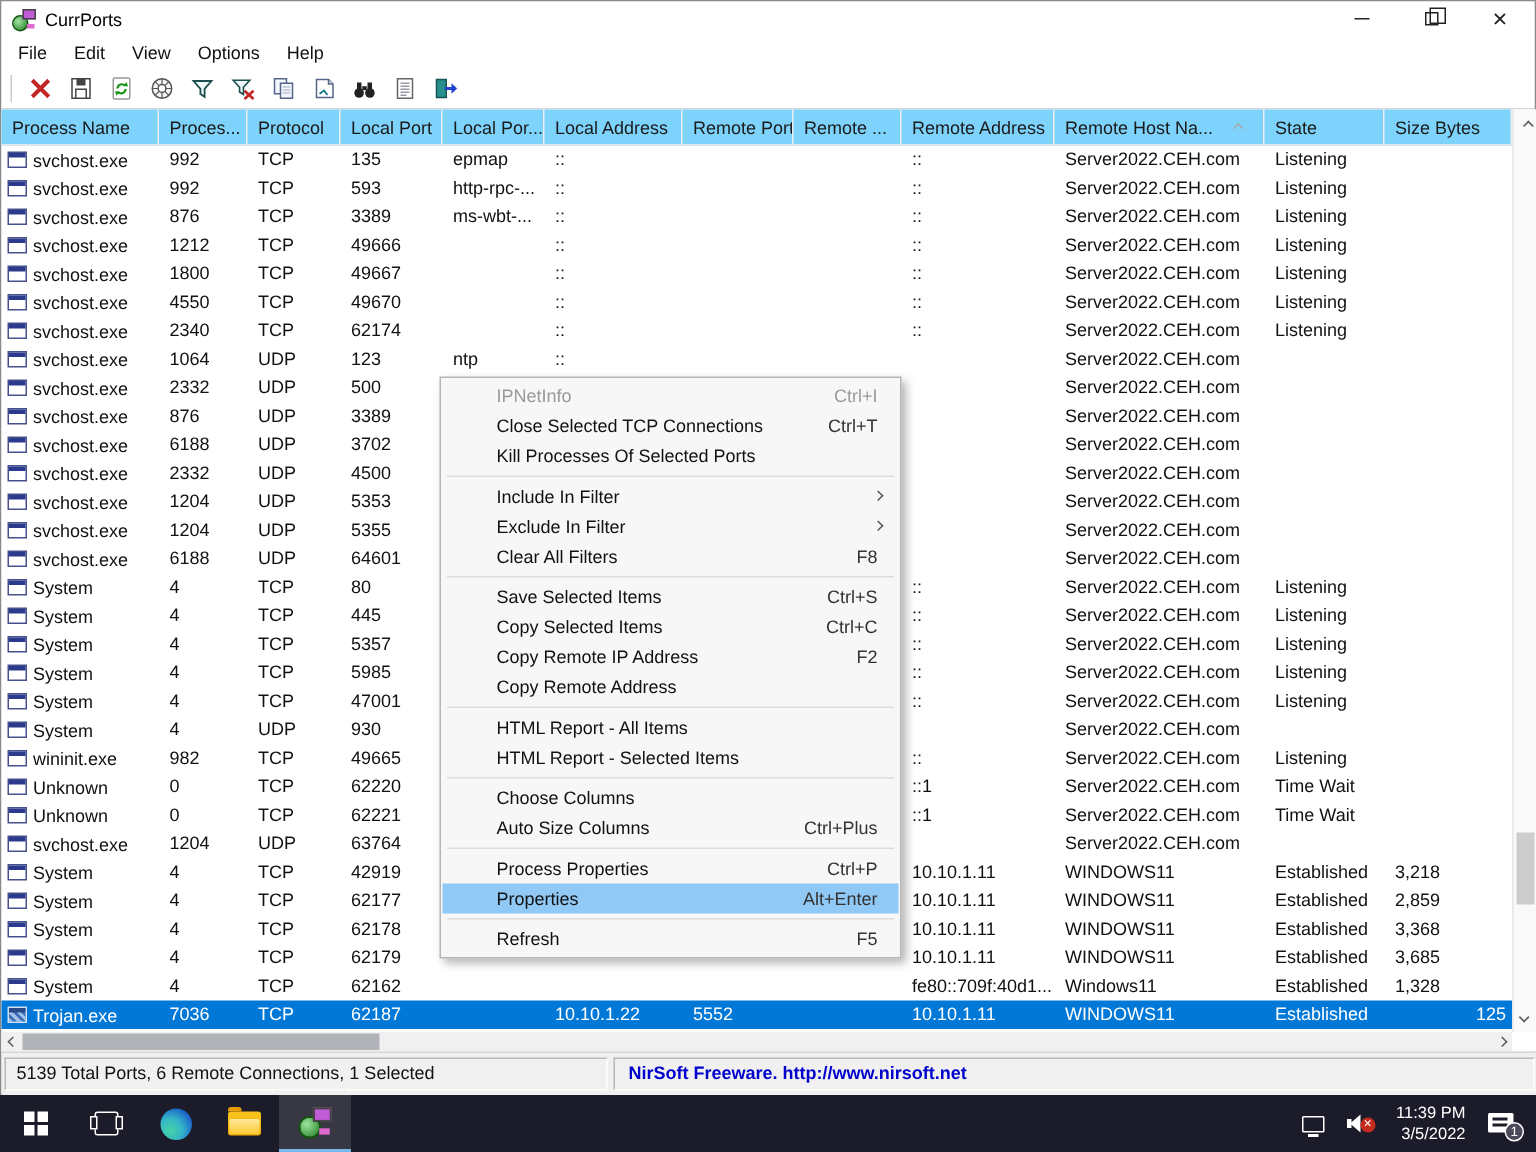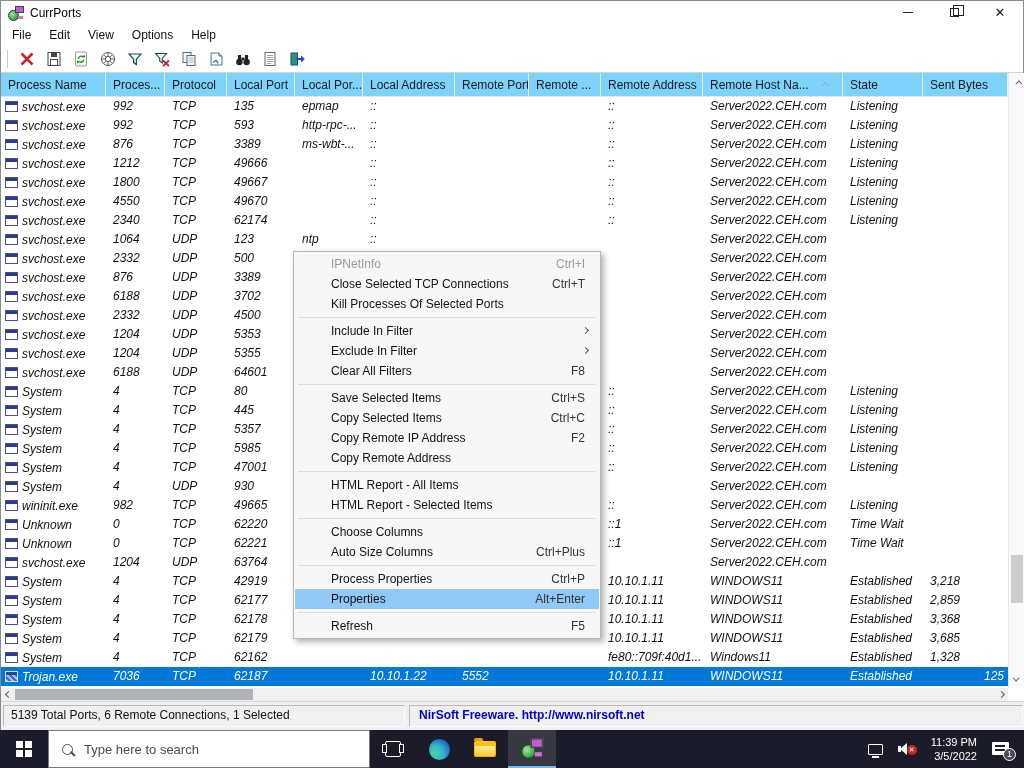--- a/index.html
+++ b/index.html
@@ -29,21 +29,21 @@
   .tb-grip { width:1px; height:18px; background:#c9c9c9; margin-right:2px; }
   .tb-icon { width:20px; height:19px; display:flex; align-items:center; justify-content:center; }
 
   
   .listview { position:absolute; top:72px; left:0; width:1024px; height:628px; background:#fff; }
   .lv-header { position:absolute; top:0; left:0; height:24px; width:1007px; display:flex; background:#7dd3fc;
     border-bottom:1px solid #e6e6e6; font-size:12px; color:#1a1a1a; }
   .lv-col { position:relative; padding:5px 4px 0 7px; border-right:1px solid #ececec; overflow:hidden; white-space:nowrap; flex:0 0 auto; }
   .sort-mark { position:absolute; right:14px; top:10px; width:5px; height:5px; border:solid #a8a8a8; border-width:1.5px 1.5px 0 0; transform:rotate(-45deg); }
   .lv-body { position:absolute; top:24px; left:0; width:1007px; }
-  .lv-row { display:flex; height:19px; line-height:18px; font-size:12px; white-space:nowrap; color:#111;font-style:italic; }
+  .lv-row { display:flex; height:19px; line-height:18px; font-size:12px; white-space:nowrap; color:#111; }
   .lv-row .cell { padding:0 4px 0 7px; overflow:hidden; flex:0 0 auto; }
   .lv-row .name-cell { display:flex; align-items:center; padding-left:4px; }
   .proc-icon { width:13px; height:11px; border:1px solid #46518c; background:#fff; margin-right:4px; flex:0 0 13px; position:relative; }
   .proc-icon::before { content:''; position:absolute; left:0; top:0; right:0; height:3px; background:#2b3a8c; }
   .lv-row.sel { background:#0078d7; color:#fff; }
   .lv-row.sel .proc-icon { border-color:#cfe0f5; background:repeating-linear-gradient(45deg,#9fc0e8 0 2px,#3f6fb5 2px 4px); }
   .lv-row.sel .proc-icon::before { background:#274a86; }
 
   
   .vscroll { position:absolute; right:0; top:0; width:17px; height:615px; background:#f9f9f9; border-left:1px solid #e6e6e6; }
@@ -230,21 +230,21 @@
         <div class="lv-col" style="width: 59px;">Proces...</div>
         <div class="lv-col" style="width: 62px;">Protocol</div>
         <div class="lv-col" style="width: 68px;">Local Port</div>
         <div class="lv-col" style="width: 68px;">Local Por...</div>
         <div class="lv-col" style="width: 92px;">Local Address</div>
         <div class="lv-col" style="width: 74px;">Remote Port</div>
         <div class="lv-col" style="width: 72px;">Remote ...</div>
         <div class="lv-col" style="width: 102px;">Remote Address</div>
         <div class="lv-col" style="width: 140px;">Remote Host Na...<span class="sort-mark"></span></div>
         <div class="lv-col" style="width: 80px;">State</div>
-        <div class="lv-col" style="width: 85px;">Sent Bytes</div>
+        <div class="lv-col" style="width: 85px;">Size Bytes</div>
       </div>
     <div class="lv-body">
         <div class="lv-row">
           <div class="cell name-cell" style="width: 105px;">
             <span class="proc-icon"></span>
             <span>svchost.exe</span>
           </div>
           <div class="cell" style="width: 59px;">992</div>
           <div class="cell" style="width: 62px;">TCP</div>
           <div class="cell" style="width: 68px;">135</div>
@@ -869,24 +869,20 @@
 
 <div class="taskbar">
   <div class="tbar-btn start">
     <span class="win-logo">
         <span></span>
         <span></span>
         <span></span>
         <span></span>
       </span>
   </div>
-  <div class="search">
-    <span class="mag"></span>
-    <input type="text" placeholder="Type here to search" style="">
-  </div>
   <div class="tbar-btn taskview">
       <span class="tv-glyph"></span>
     </div>
   <div class="tbar-btn edge-btn">
       <span class="edge-glyph"></span>
     </div>
   <div class="tbar-btn explorer-btn">
       <span class="folder"></span>
     </div>
   <div class="tbar-btn task-app">

